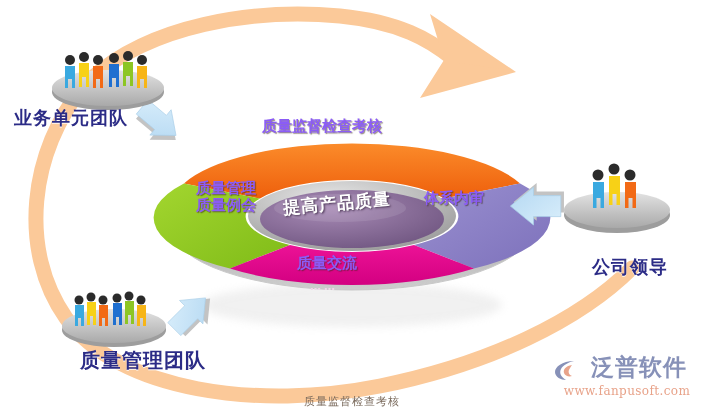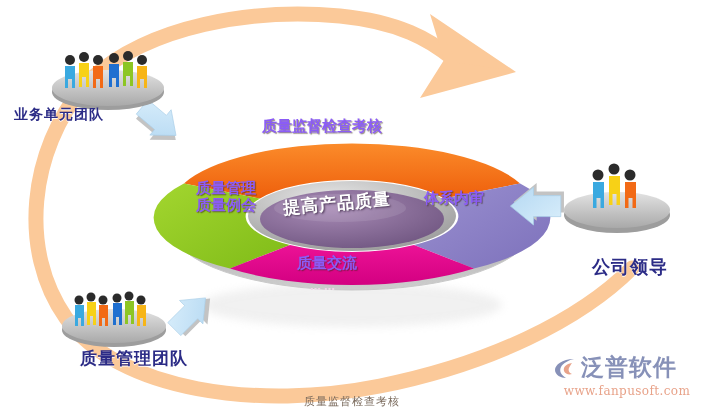--- a/index.html
+++ b/index.html
@@ -18,22 +18,22 @@
   
   .node-label{
     position:absolute;
     color:#2b2b86;
     font-weight:bold;
     font-family:"DejaVu Sans","Liberation Sans",sans-serif;
     white-space:nowrap;
     letter-spacing:1px;
     text-shadow:0 1px 0 rgba(255,255,255,.9);
   }
-  #label-bu{left:14px;top:106px;font-size:14px;}
-  #label-qm{left:80px;top:347px;font-size:17px;}
+  #label-bu{left:14px;top:106px;font-size:18px;}
+  #label-qm{left:80px;top:347px;font-size:20px;}
   #label-leader{left:592px;top:255px;font-size:18px;}
 
   .seg-label{
     position:absolute;
     color:#8b5cf6;
     font-weight:bold;
     white-space:nowrap;
     text-align:center;
     font-family:"DejaVu Sans","Liberation Sans",sans-serif;
     text-shadow:1px 1px 1px rgba(60,40,20,.55);
@@ -60,21 +60,21 @@
     text-align:center;font-size:11px;color:#7a6a5c;
     letter-spacing:1px;
     font-family:"DejaVu Sans","Liberation Sans",sans-serif;
   }
 
   
   #watermark{
     position:absolute;left:552px;top:352px;
     width:150px;
   }
-  #wm-row{display:flex;align-items:center;gap:3px;}
+  #wm-row{display:flex;align-items:flex-end;gap:13px;}
   #wm-text{
     font-size:23px;font-weight:bold;color:#8791b8;
     letter-spacing:1px;
     font-family:"DejaVu Sans","Liberation Sans",sans-serif;
   }
   #wm-url{
     margin-top:1px;
     font-size:12px;color:#e8a38a;
     letter-spacing:.4px;
     font-family:"DejaVu Serif","Liberation Serif",serif;

